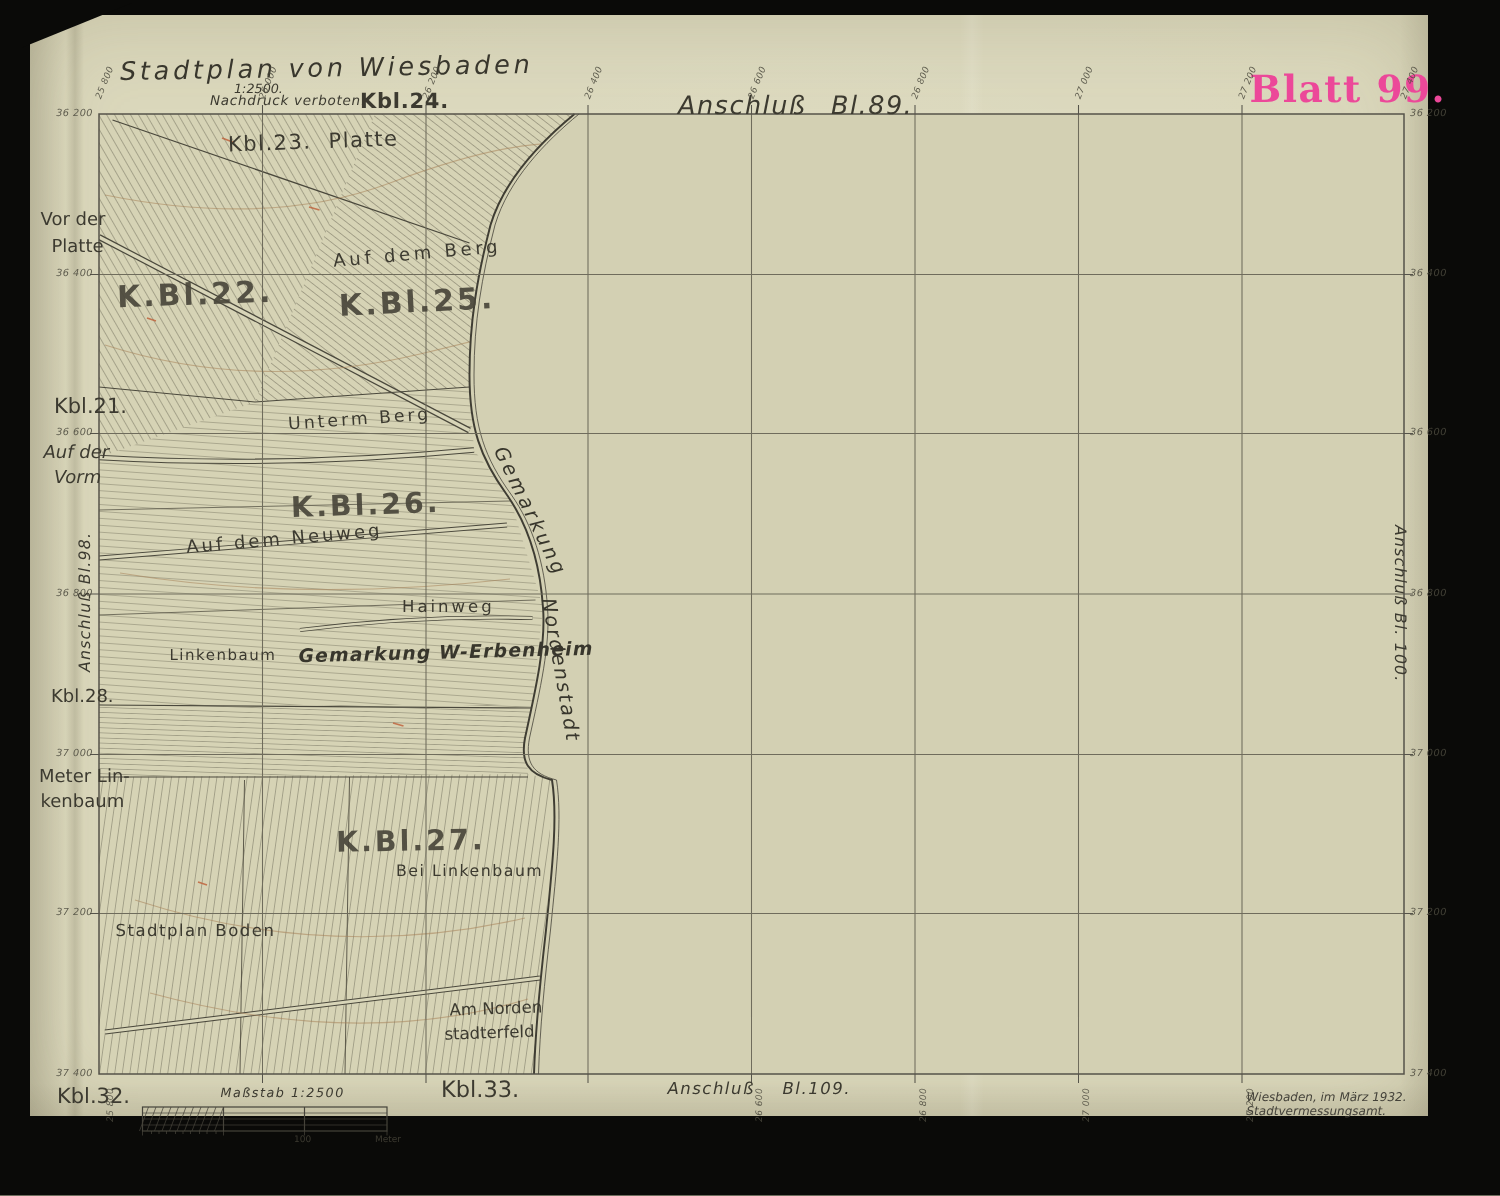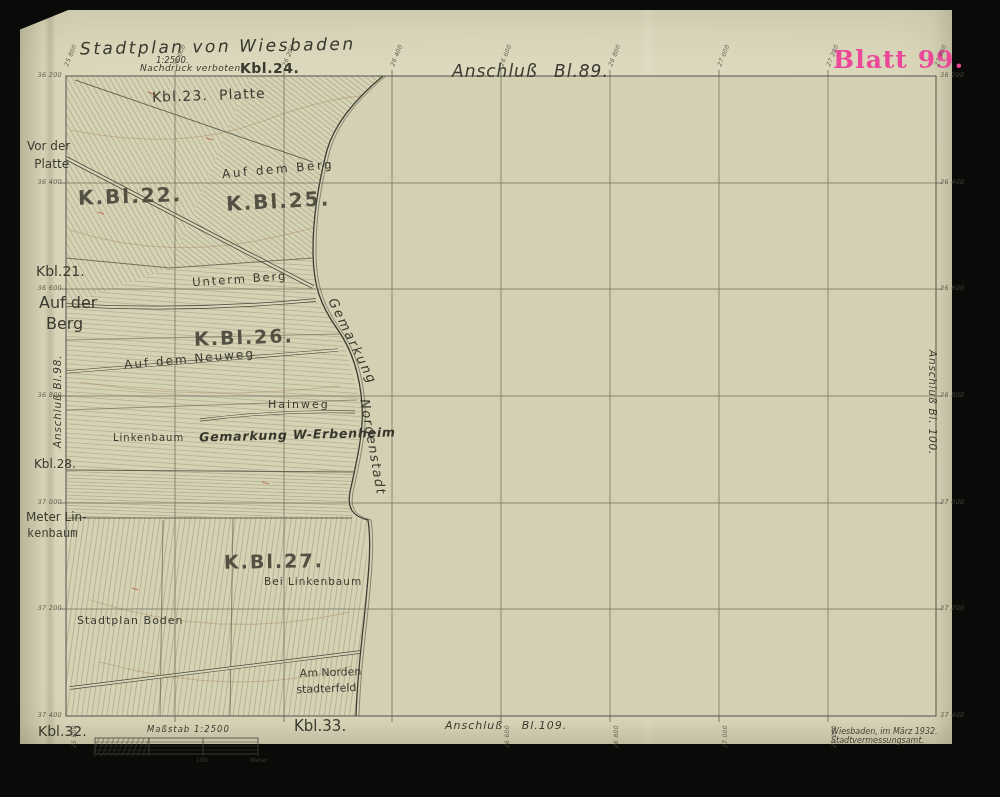--- a/index.html
+++ b/index.html
@@ -158,27 +158,27 @@
 <div class="lbl it" style="left:445px;top:720px;font-size:11px;letter-spacing:1px;word-spacing:14px;">Anschluß Bl.109.</div>
 <div class="lbl" style="left:36px;top:264px;font-size:14px;">Kbl.21.</div>
 <div class="lbl" style="left:34px;top:458px;font-size:12px;">Kbl.28.</div>
 <div class="lbl" style="left:38px;top:724px;font-size:14px;">Kbl.32.</div>
 <div class="lbl" style="left:294px;top:719px;font-size:15px;">Kbl.33.</div>
 
 <div class="lbl" style="left:27px;top:140px;font-size:12px;">
   <div>Vor der</div>
   <div style="margin:5px 0 0 6px;text-align:center;">Platte</div>
 </div>
-<div class="lbl" style="left:39px;top:295px;font-size:16px;">
+<div class="lbl" style="left:29px;top:295px;font-size:12px;font-style:italic;">
   <div>Auf der</div>
-  <div style="margin:4px 0 0 7px;">Berg</div>
+  <div style="margin:4px 0 0 7px;">Vorm</div>
 </div>
 <div class="lbl" style="left:26px;top:511px;font-size:12px;">
   <div>Meter Lin-</div>
-  <div style="margin:4px 0 0 1px;font-family:Liberation Mono, monospace;">kenbaum</div>
+  <div style="margin:4px 0 0 1px;">kenbaum</div>
 </div>
 
 <div class="lbl" style="left:152px;top:88px;font-size:14px;letter-spacing:1px;word-spacing:6px;transform:rotate(-2deg);">Kbl.23.  Platte</div>
 <div class="lbl blk" style="left:78px;top:186px;font-size:20px;transform:rotate(-2deg);">K.Bl.22.</div>
 <div class="lbl" style="left:222px;top:163px;font-size:12px;letter-spacing:2.5px;transform:rotate(-5deg);">Auf dem Berg</div>
 <div class="lbl blk" style="left:226px;top:191px;font-size:20px;transform:rotate(-3deg);">K.Bl.25.</div>
 <div class="lbl" style="left:192px;top:273px;font-size:11.5px;letter-spacing:2px;transform:rotate(-4deg);">Unterm Berg</div>
 <div class="lbl blk" style="left:194px;top:328px;font-size:19px;transform:rotate(-2deg);">K.Bl.26.</div>
 <div class="lbl" style="left:124px;top:353px;font-size:12px;letter-spacing:2px;transform:rotate(-5deg);">Auf dem Neuweg</div>
 <div class="lbl" style="left:268px;top:399px;font-size:11px;letter-spacing:2px;">Hainweg</div>

